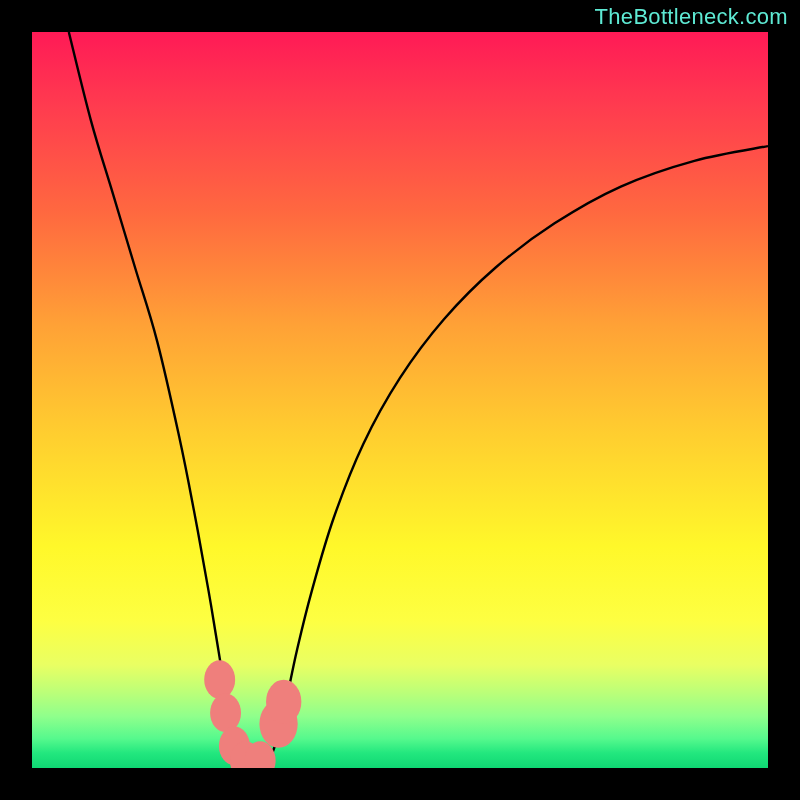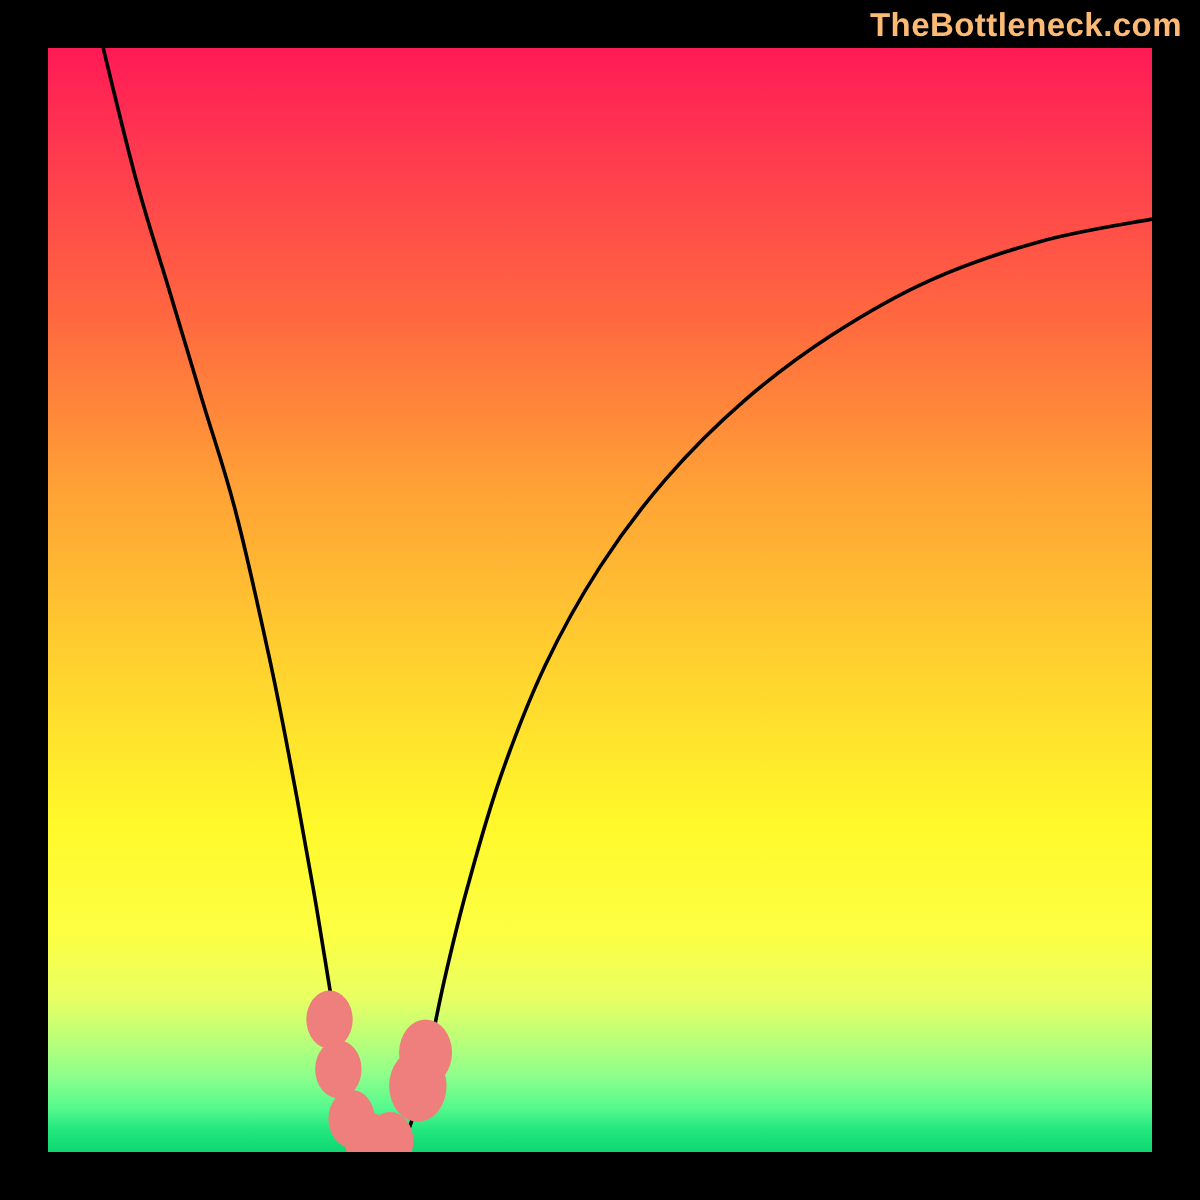--- a/index.html
+++ b/index.html
@@ -14,23 +14,23 @@
   .frame {
     position: relative;
     width: 800px;
     height: 800px;
     background: #000;
   }
   .watermark {
     position: absolute;
     top: 4px;
     right: 12px;
-    color: #fdba74;
+    color: #5eead4;
     font-size: 22px;
-    font-weight: 700;
+    font-weight: 400;
     letter-spacing: 0.3px;
     z-index: 5;
   }
   .plot-area {
     position: absolute;
     left: 32px;
     top: 32px;
     width: 736px;
     height: 736px;
     background: linear-gradient(to bottom,

